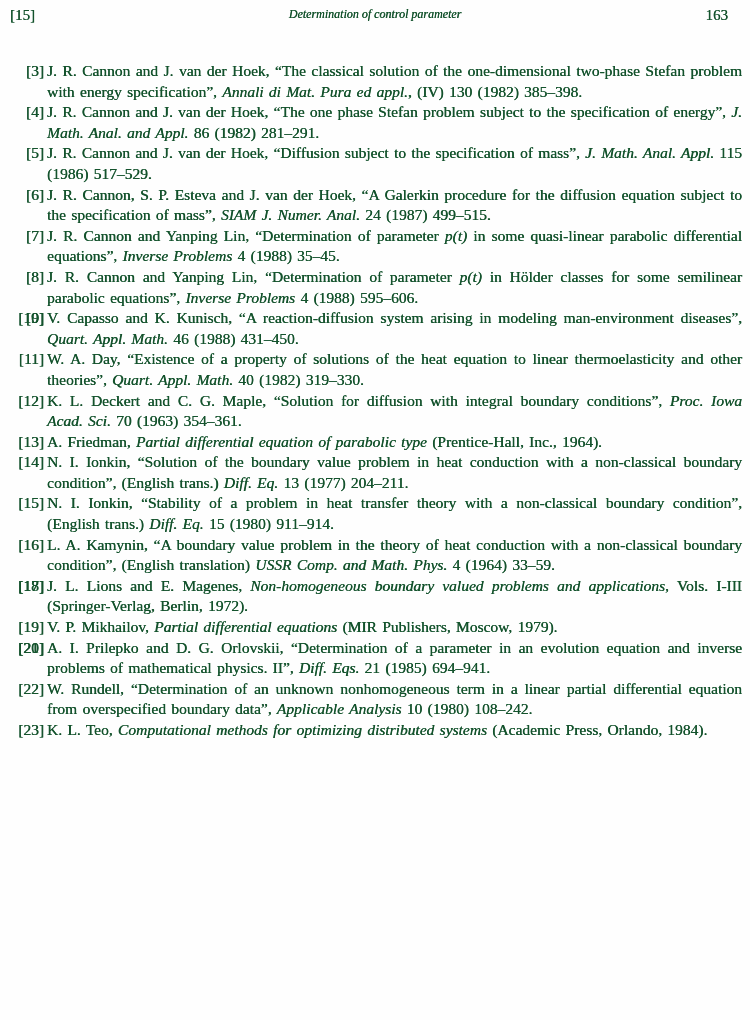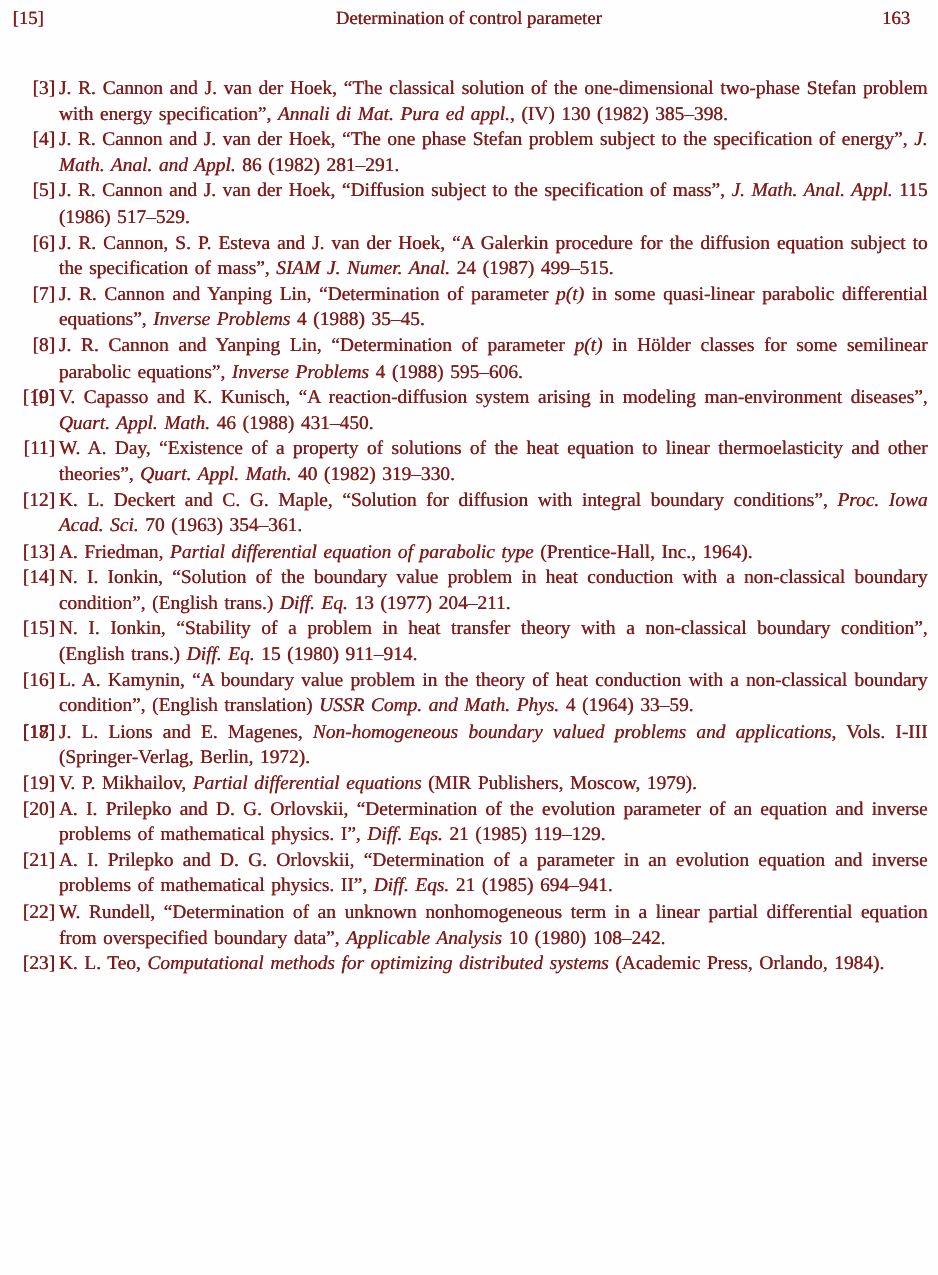--- a/index.html
+++ b/index.html
@@ -5,39 +5,40 @@
   html, body {
     margin: 0;
     padding: 0;
     background: #ffffff;
   }
   .page {
     position: relative;
     width: 750px;
     height: 1020px;
     background: #fefefe;
-    color: #7f1d1d;
+    color: #14532d;
     font-family: "Liberation Serif", "DejaVu Serif", serif;
     overflow: hidden;
     box-sizing: border-box;
     text-shadow: 0.3px 0 0 currentColor; 
   }
   .page-header {
     display: flex;
     justify-content: space-between;
     align-items: baseline;
     padding: 7px 22px 0 10px;
     font-size: 15px;
   }
   .page-header .running-title {
     position: absolute;
     left: 0;
     right: 0;
     text-align: center;
-    font-size: 15px;
+    font-size: 12px;
+    font-style: italic;
   }
   .ref-list {
     margin-top: 37px;
     padding-left: 20px;
     padding-right: 8px;
     font-size: 15.5px;
     line-height: 20.6px;
     word-spacing: 0.09em;
   }
   .ref-item {
@@ -76,18 +77,18 @@
       <div class="ref-item"><span class="ref-label">[10]</span><span><span>V. Capasso and K. Kunisch, “A reaction-diffusion system arising in modeling man-environment diseases”, </span><span class="seg-i">Quart. Appl. Math.</span><span> </span><span class="seg-b">46</span><span> (1988) 431–450.</span></span></div>
       <div class="ref-item"><span class="ref-label">[11]</span><span><span>W. A. Day, “Existence of a property of solutions of the heat equation to linear thermoelasticity and other theories”, </span><span class="seg-i">Quart. Appl. Math.</span><span> </span><span class="seg-b">40</span><span> (1982) 319–330.</span></span></div>
       <div class="ref-item"><span class="ref-label">[12]</span><span><span>K. L. Deckert and C. G. Maple, “Solution for diffusion with integral boundary conditions”, </span><span class="seg-i">Proc. Iowa Acad. Sci.</span><span> </span><span class="seg-b">70</span><span> (1963) 354–361.</span></span></div>
       <div class="ref-item"><span class="ref-label">[13]</span><span><span>A. Friedman, </span><span class="seg-i">Partial differential equation of parabolic type</span><span> (Prentice-Hall, Inc., 1964).</span></span></div>
       <div class="ref-item"><span class="ref-label">[14]</span><span><span>N. I. Ionkin, “Solution of the boundary value problem in heat conduction with a non-classical boundary condition”, (English trans.) </span><span class="seg-i">Diff. Eq.</span><span> </span><span class="seg-b">13</span><span> (1977) 204–211.</span></span></div>
       <div class="ref-item"><span class="ref-label">[15]</span><span><span>N. I. Ionkin, “Stability of a problem in heat transfer theory with a non-classical boundary condition”, (English trans.) </span><span class="seg-i">Diff. Eq.</span><span> </span><span class="seg-b">15</span><span> (1980) 911–914.</span></span></div>
       <div class="ref-item"><span class="ref-label">[16]</span><span><span>L. A. Kamynin, “A boundary value problem in the theory of heat conduction with a non-classical boundary condition”, (English translation) </span><span class="seg-i">USSR Comp. and Math. Phys.</span><span> </span><span class="seg-b">4</span><span> (1964) 33–59.</span></span></div>
       <div class="ref-item"><span class="ref-label">[17]</span></div>
       <div class="ref-item"><span class="ref-label">[18]</span><span><span>J. L. Lions and E. Magenes, </span><span class="seg-i">Non-homogeneous boundary valued problems and applications</span><span>, Vols. I-III (Springer-Verlag, Berlin, 1972).</span></span></div>
       <div class="ref-item"><span class="ref-label">[19]</span><span><span>V. P. Mikhailov, </span><span class="seg-i">Partial differential equations</span><span> (MIR Publishers, Moscow, 1979).</span></span></div>
-      <div class="ref-item"><span class="ref-label">[20]</span><span><span>A. I. Prilepko and D. G. Orlovskii, “Determination of the evolution parameter of an equation and inverse problems of mathematical physics. I”, </span><span class="seg-i">Diff. Eqs.</span><span> </span><span class="seg-b">21</span><span> (1985) 119–129.</span></span></div>
+      <div class="ref-item"><span class="ref-label">[20]</span></div>
       <div class="ref-item"><span class="ref-label">[21]</span><span><span>A. I. Prilepko and D. G. Orlovskii, “Determination of a parameter in an evolution equation and inverse problems of mathematical physics. II”, </span><span class="seg-i">Diff. Eqs.</span><span> </span><span class="seg-b">21</span><span> (1985) 694–941.</span></span></div>
       <div class="ref-item"><span class="ref-label">[22]</span><span><span>W. Rundell, “Determination of an unknown nonhomogeneous term in a linear partial differential equation from overspecified boundary data”, </span><span class="seg-i">Applicable Analysis</span><span> </span><span class="seg-b">10</span><span> (1980) 108–242.</span></span></div>
       <div class="ref-item"><span class="ref-label">[23]</span><span><span>K. L. Teo, </span><span class="seg-i">Computational methods for optimizing distributed systems</span><span> (Academic Press, Orlando, 1984).</span></span></div>
     </div>
 </div>
 
 </body></html>

